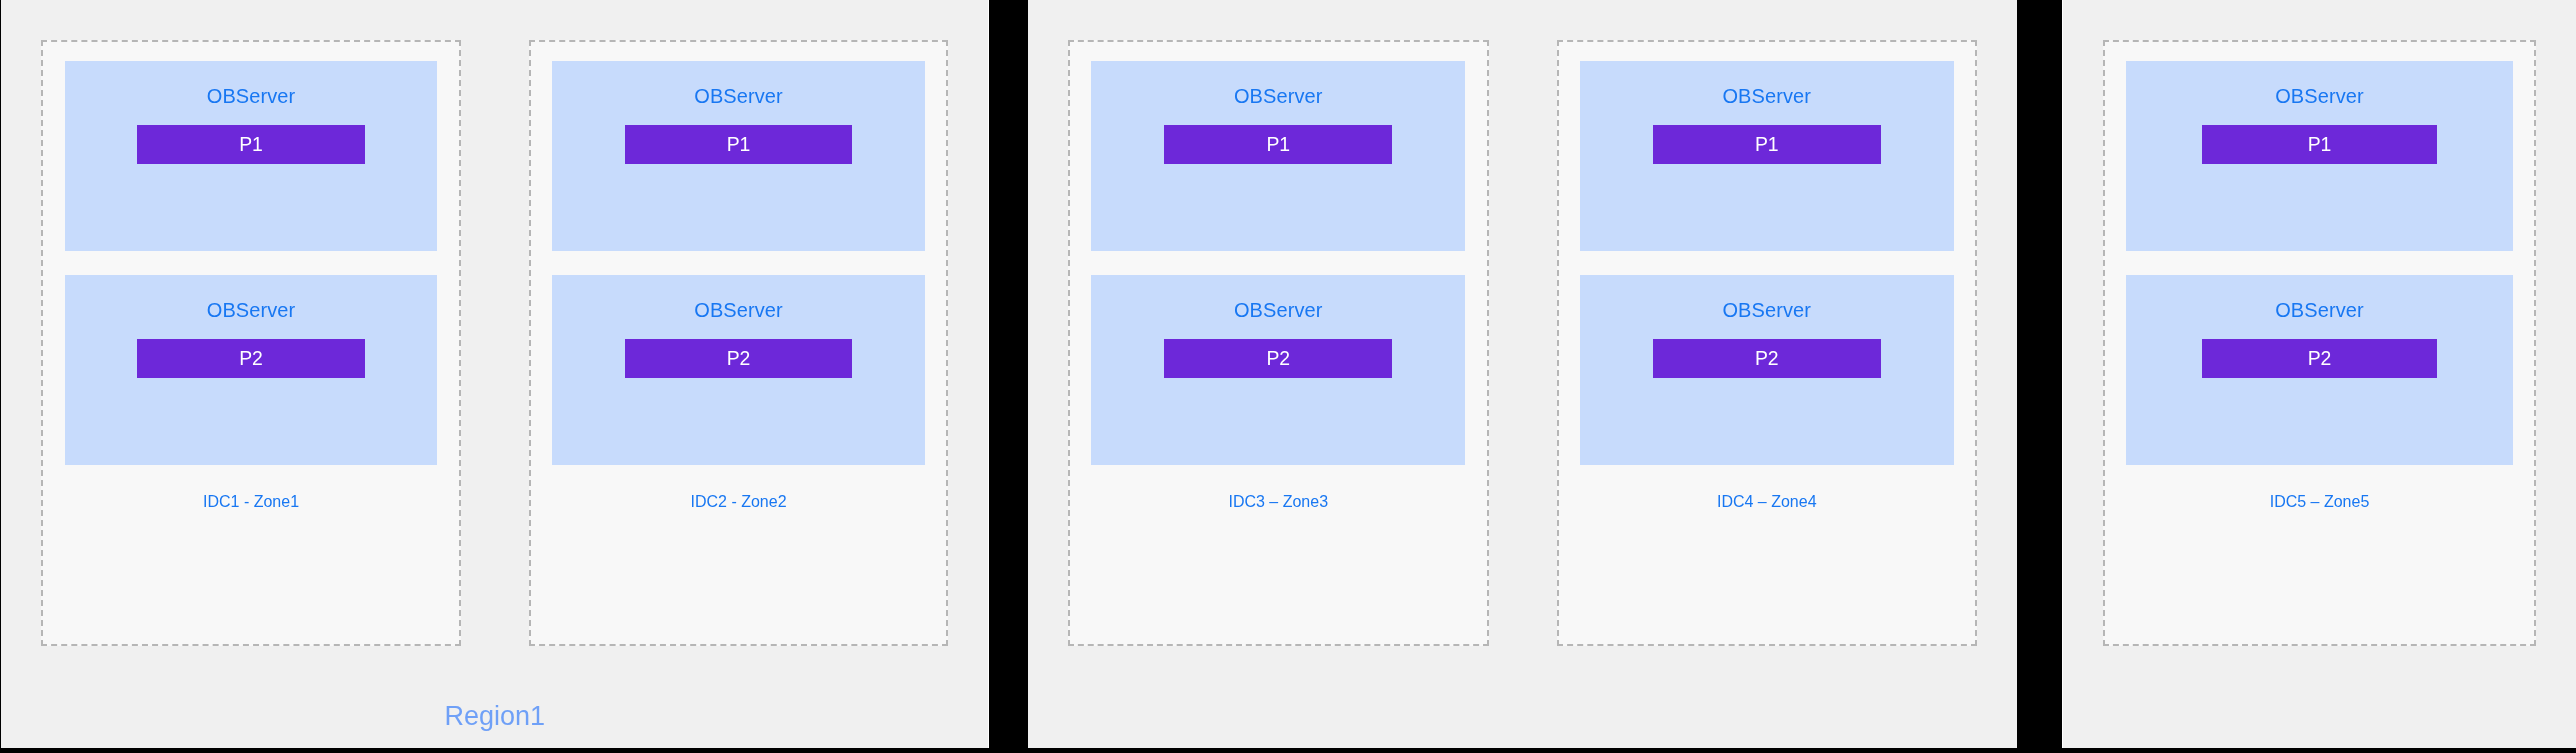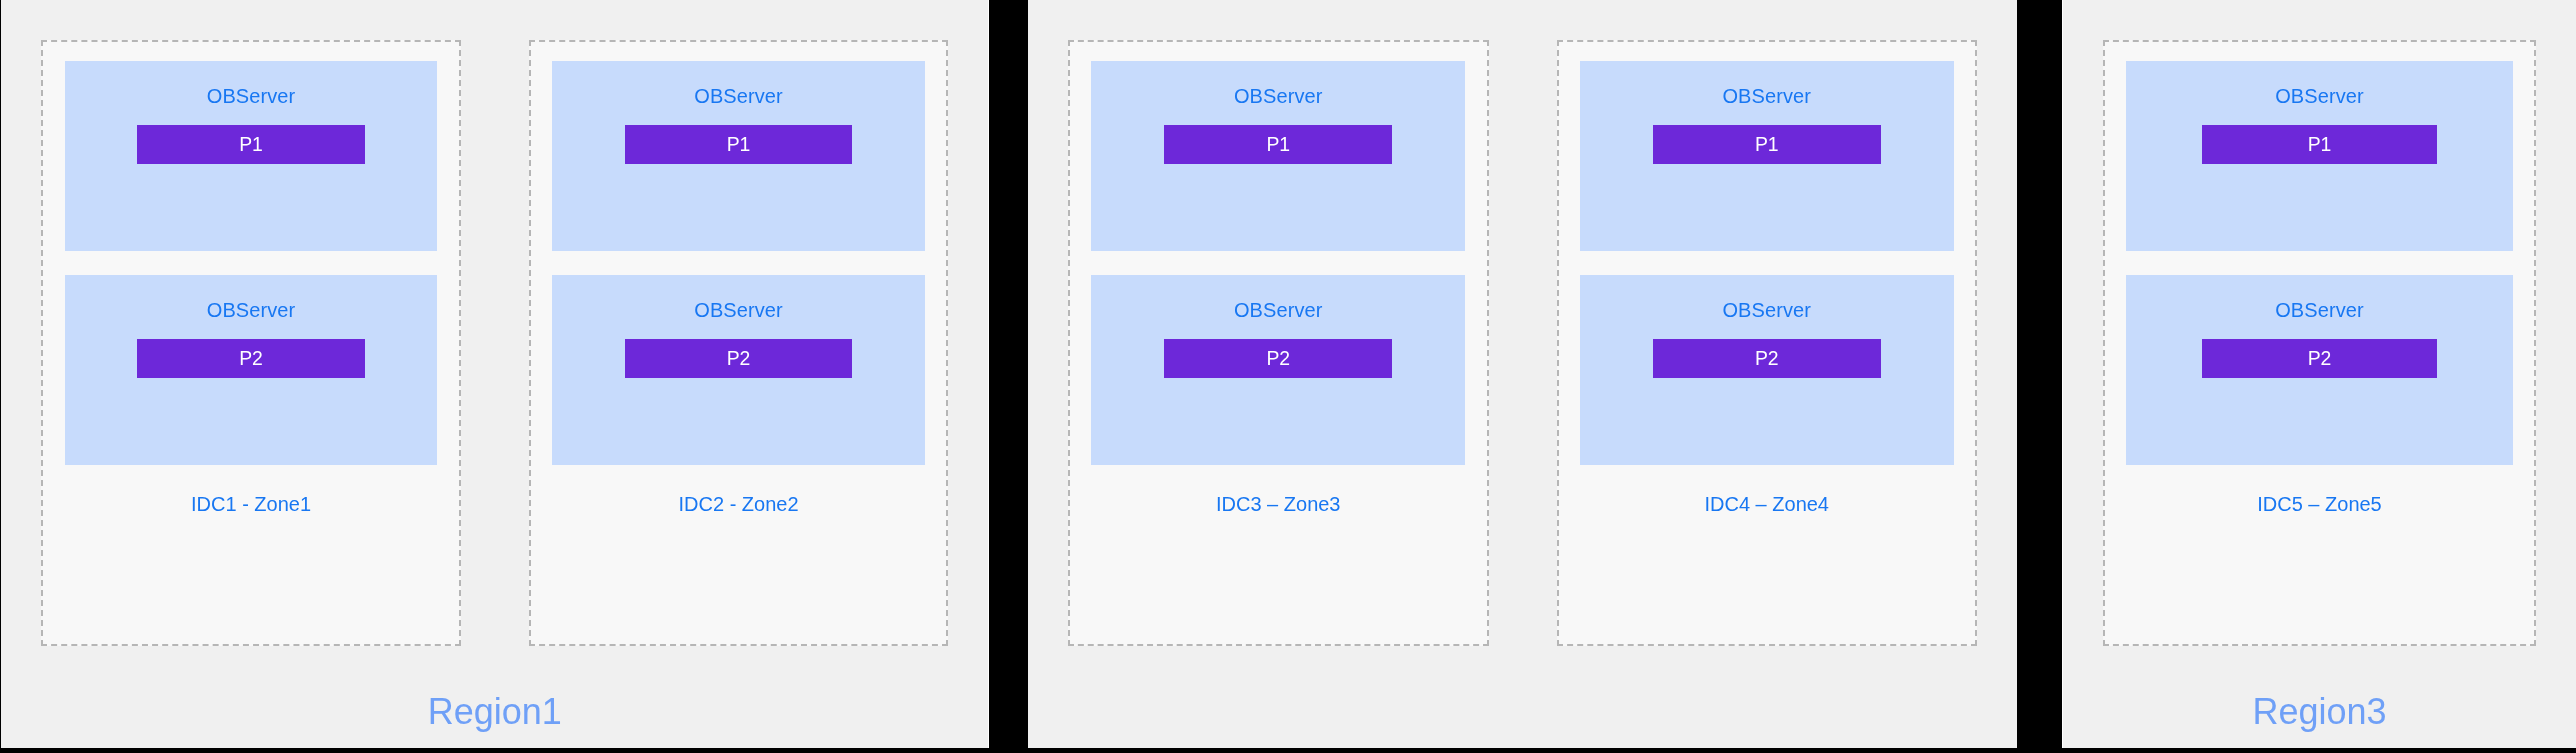--- a/index.html
+++ b/index.html
@@ -99,35 +99,35 @@
     display: flex;
     align-items: center;
     justify-content: center;
     box-sizing: border-box;
     line-height: 1;
   }
 
   
   .zone-label {
     color: #1877f2;
-    font-size: 20px;
+    font-size: 16px;
     line-height: 1;
     margin-top: 29px;
     white-space: nowrap;
   }
 
   
   .region-label {
     position: absolute;
     left: 0;
     right: 0;
     bottom: 18px;
     text-align: center;
     color: #6fa0f7;
-    font-size: 36px;
+    font-size: 27px;
     line-height: 1;
     white-space: nowrap;
   }
 
   
   .divider-vertical {
     position: absolute;
     top: 0;
     height: 753px;
     background: #000000;
@@ -227,21 +227,20 @@
           <div class="partition-chip">P1</div>
         </div>
         <div class="observer-card second">
           <div class="observer-title">OBServer</div>
           <div class="partition-chip">P2</div>
         </div>
         <div class="zone-label">IDC5 – Zone5</div>
       </div>
 
     </div>
-    <div class="region-label">Region3</div>
   </div>
 
   <div class="edge-left"></div>
   <div class="divider-vertical d1"></div>
   <div class="divider-vertical d2"></div>
   <div class="divider-bottom"></div>
 
 </div>
 
 

